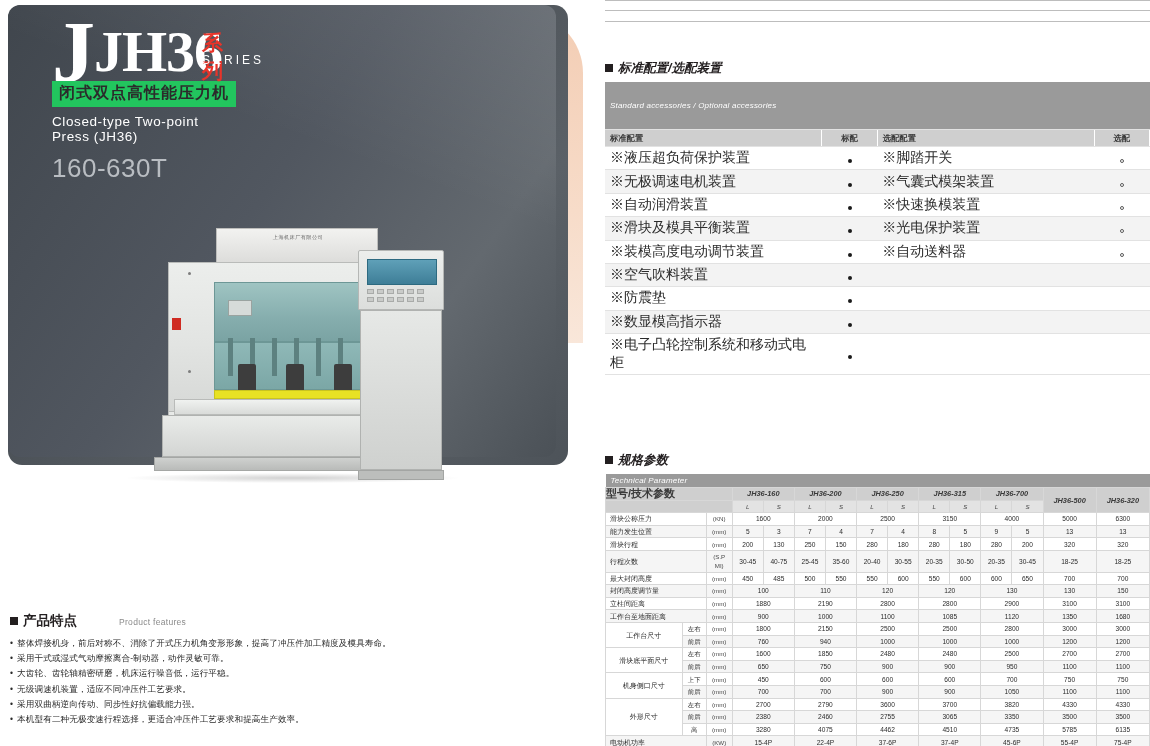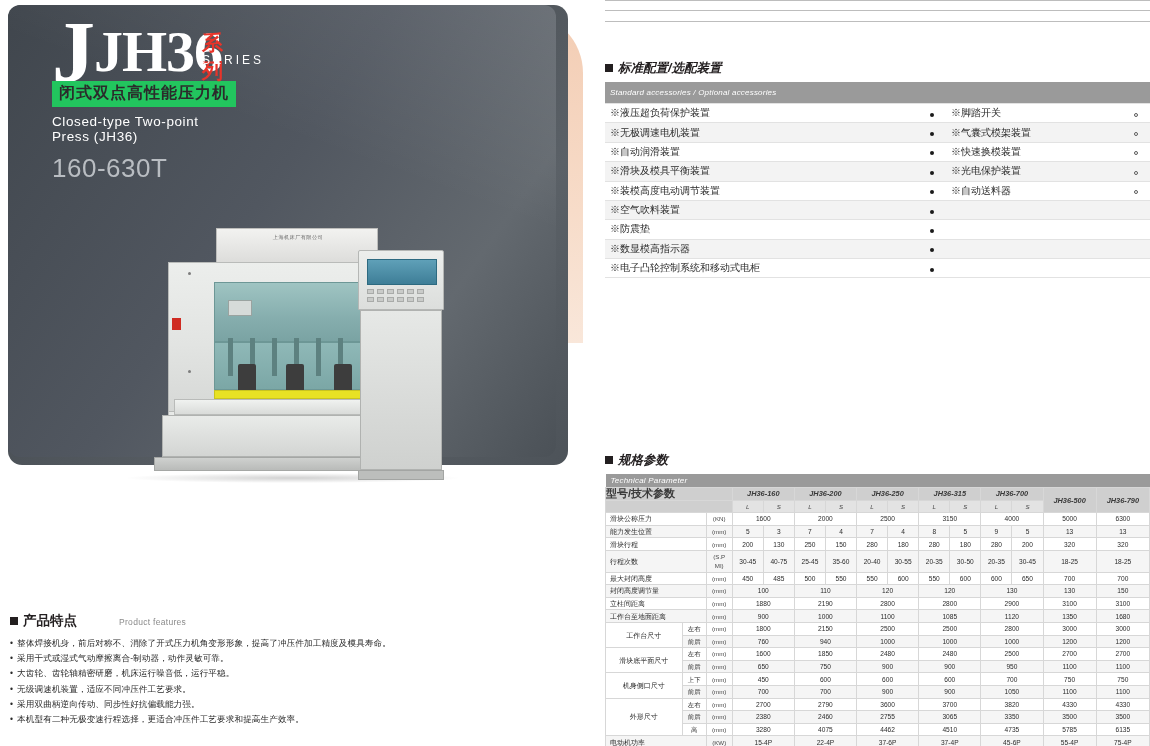--- a/index.html
+++ b/index.html
@@ -191,28 +191,28 @@
 
   .sec-title { font-size:12.5px; font-weight:bold; color:#231f20;font-style:italic; }
   .sec-title .sq { display:inline-block; width:8px; height:8px; background:#231f20; margin-right:5px; }
 
   
   .acc-wrap { position:absolute; left:5px; top:60px; width:545px; }
   table { border-collapse:collapse; width:100%; }
   .acc-table { font-size:8px; }
   .acc-table .bar td {
     background:#9a9a9a; color:#ffffff; font-size:8px; font-style:italic;
-    padding:6px 5px; letter-spacing:0.2px;
+    padding:19px 5px; letter-spacing:0.2px;
   }
   .acc-table .hd td {
     background:#cfcfcf; color:#3a3a3a; font-weight:bold; padding:2.5px 5px; font-size:8.3px;
     border-right:1px solid #ffffff;
   }
   .acc-table td {
-    padding:2.2px 5px; color:#2b2b2b; font-size:10px;
+    padding:2.2px 5px; color:#2b2b2b; font-size:14px;
     border-bottom:1px solid #e2e2e2;
   }
   .acc-table tr.alt td { background:#f3f3f3; }
   .acc-table .c-dot { text-align:center; }
   .dot-black { display:inline-block; width:4px; height:4px; border-radius:50%; background:#1a1a1a; }
   .dot-ring { display:inline-block; width:4px; height:4px; border-radius:50%; background:#fff; border:1px solid #5a5a5a; }
 
   
   .spec-wrap { position:absolute; left:5px; top:452px; width:545px; }
   .spec-table { font-size:6.6px; }
@@ -340,20 +340,26 @@
 
   <div class="acc-wrap">
     <div class="sec-title" style="margin-bottom:5px">
       <span class="sq"></span><span>标准配置/选配装置</span>
     </div>
     <table class="acc-table">
       <tbody>
         <tr class="bar">
           <td colspan="4">Standard accessories / Optional accessories</td>
         </tr>
+        <tr class="hd">
+          <td style="width:215px">标准配置</td>
+          <td style="width:55px; text-align:center">标配</td>
+          <td style="width:215px">选配配置</td>
+          <td style="width:55px; text-align:center">选配</td>
+        </tr>
 
         <tr>
           <td>※液压超负荷保护装置</td>
           <td class="c-dot"><span class="dot-black"></span></td>
           <td>※脚踏开关</td>
           <td class="c-dot"><span class="dot-ring"></span></td>
         </tr>
         <tr class="alt">
           <td>※无极调速电机装置</td>
           <td class="c-dot"><span class="dot-black"></span></td>
@@ -416,21 +422,21 @@
           <td colspan="15" style="border:none">Technical Parameter</td>
         </tr>
         <tr class="model-row">
           <th class="lbl" colspan="3">型号/技术参数</th>
           <th colspan="2">JH36-160</th>
           <th colspan="2">JH36-200</th>
           <th colspan="2">JH36-250</th>
           <th colspan="2">JH36-315</th>
           <th colspan="2">JH36-700</th>
           <th rowspan="2">JH36-500</th>
-          <th rowspan="2">JH36-790</th>
+          <th rowspan="2">JH36-320</th>
         </tr>
         <tr class="ls-row">
           <td colspan="3" style="background:#cfcfcf"></td>
           <td>L</td>
           <td>S</td>
           <td>L</td>
           <td>S</td>
           <td>L</td>
           <td>S</td>
           <td>L</td>

